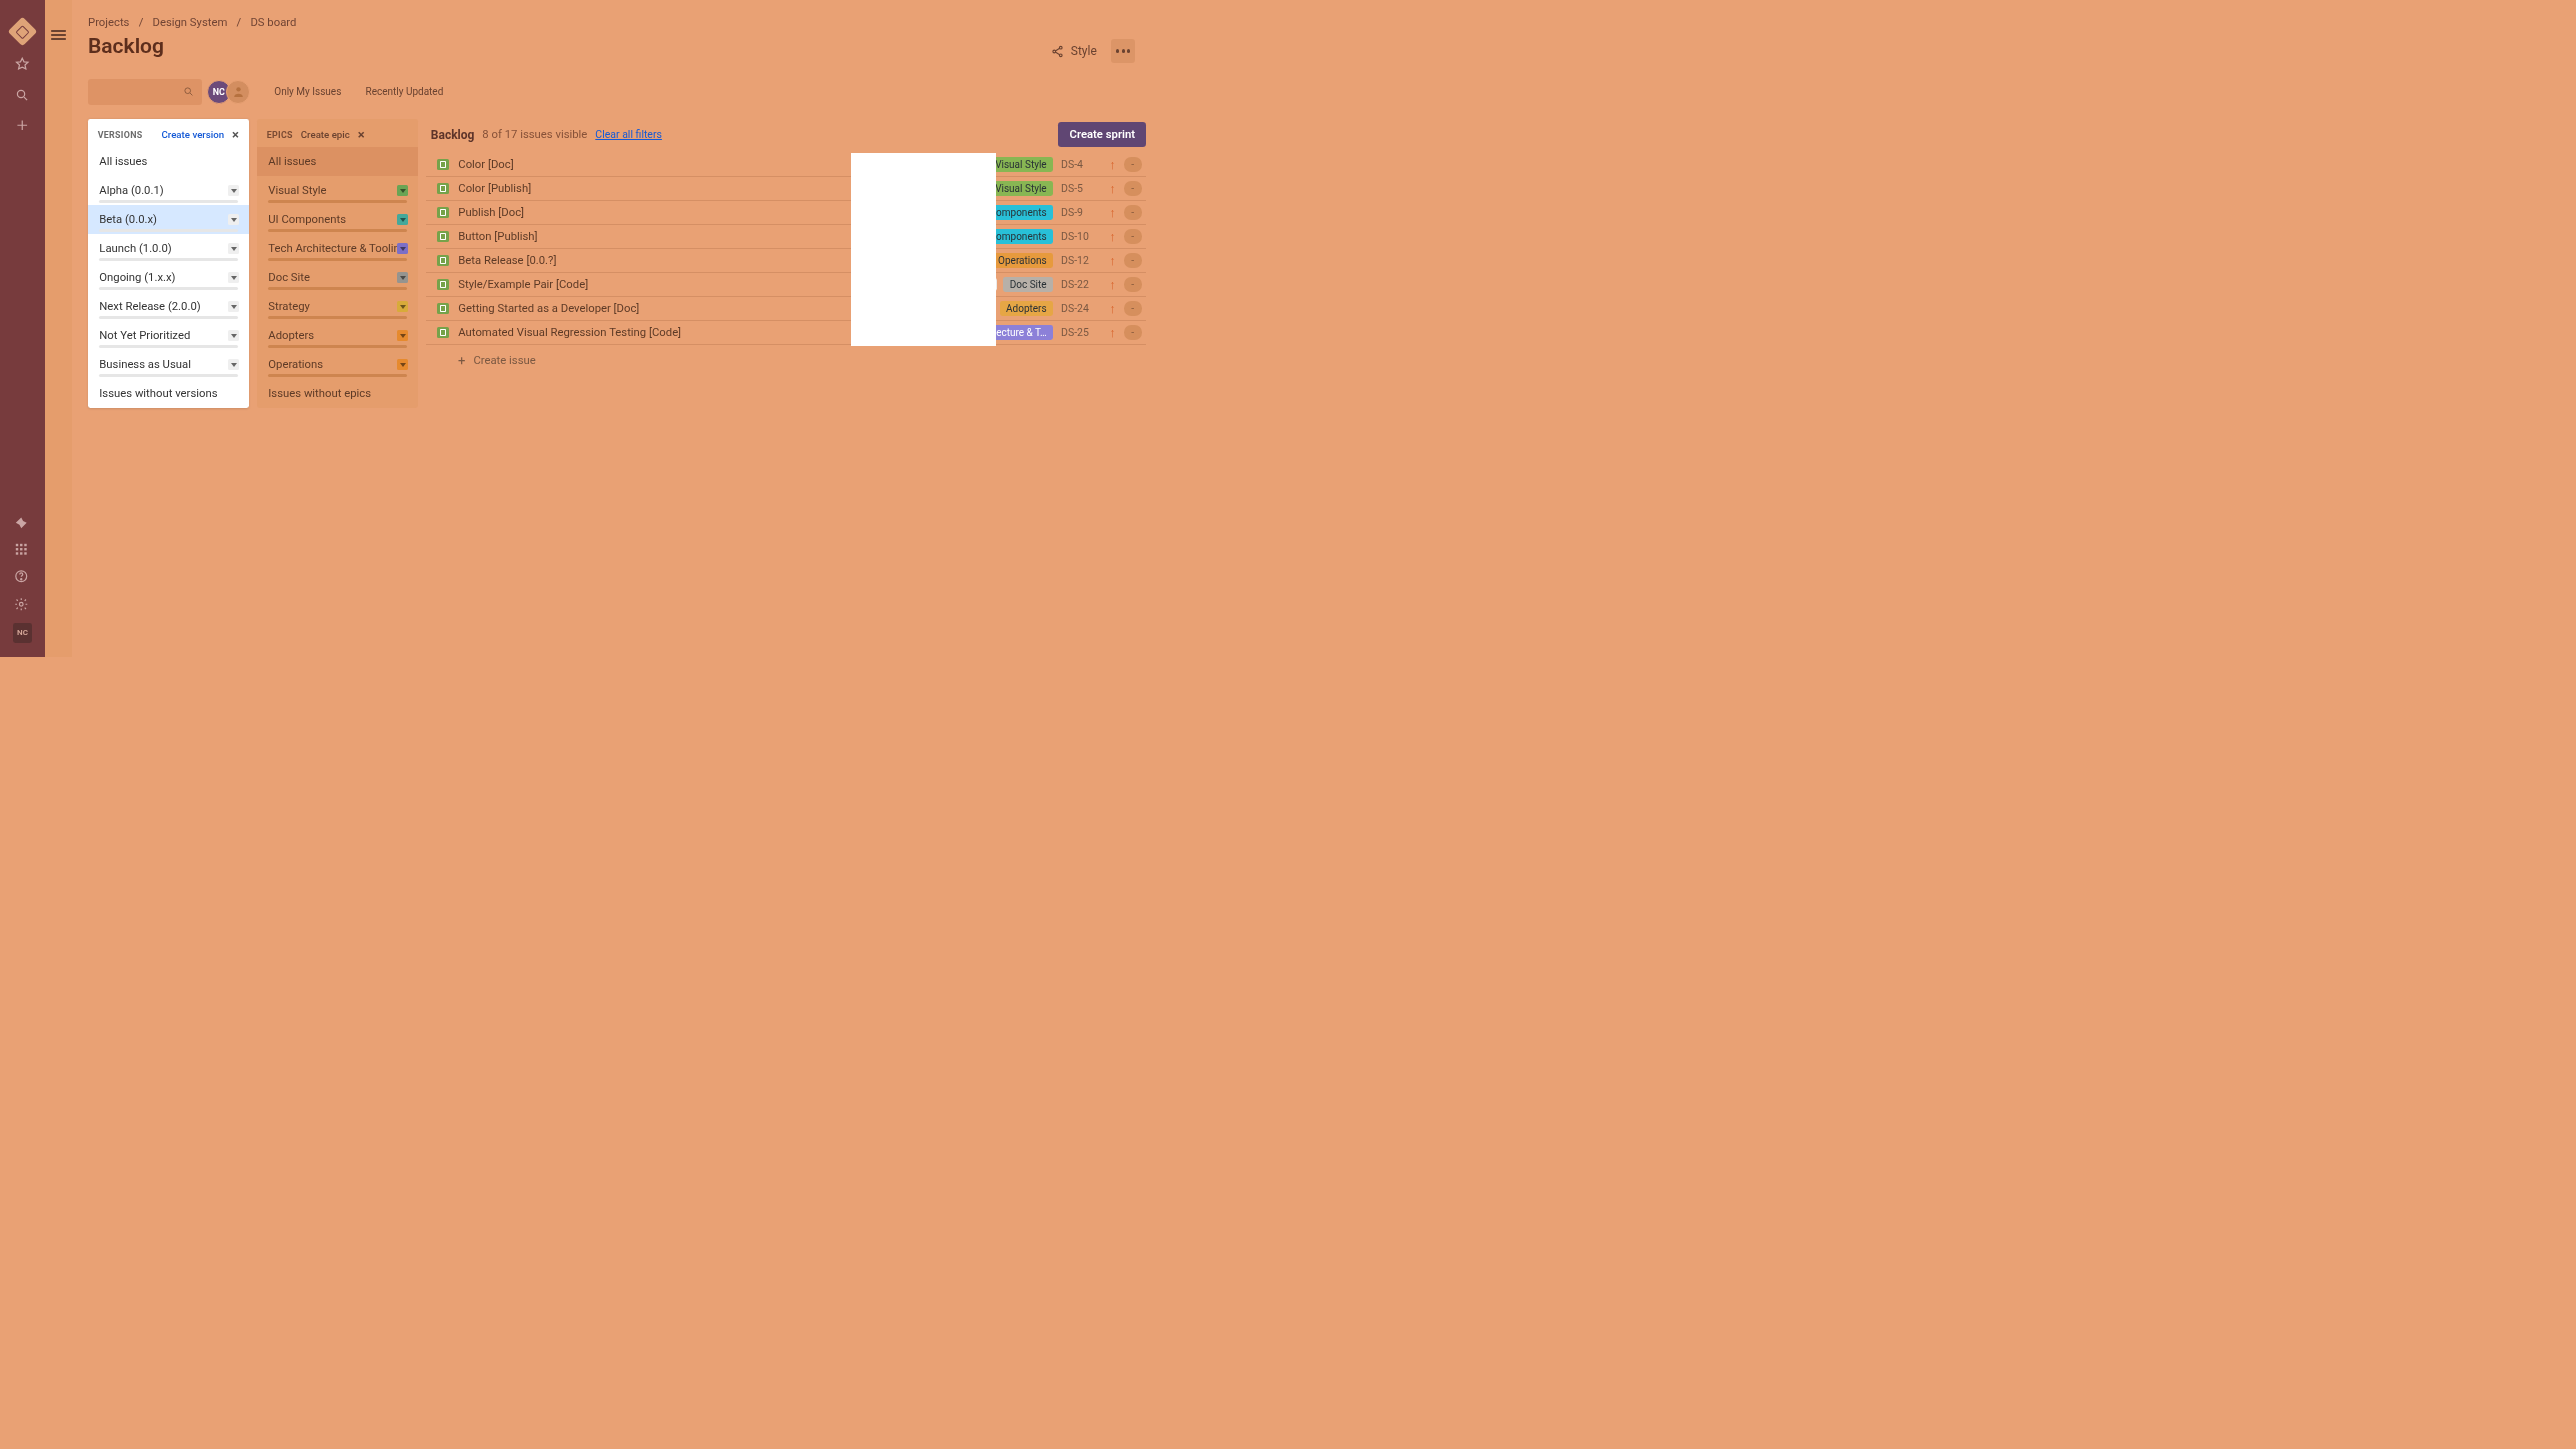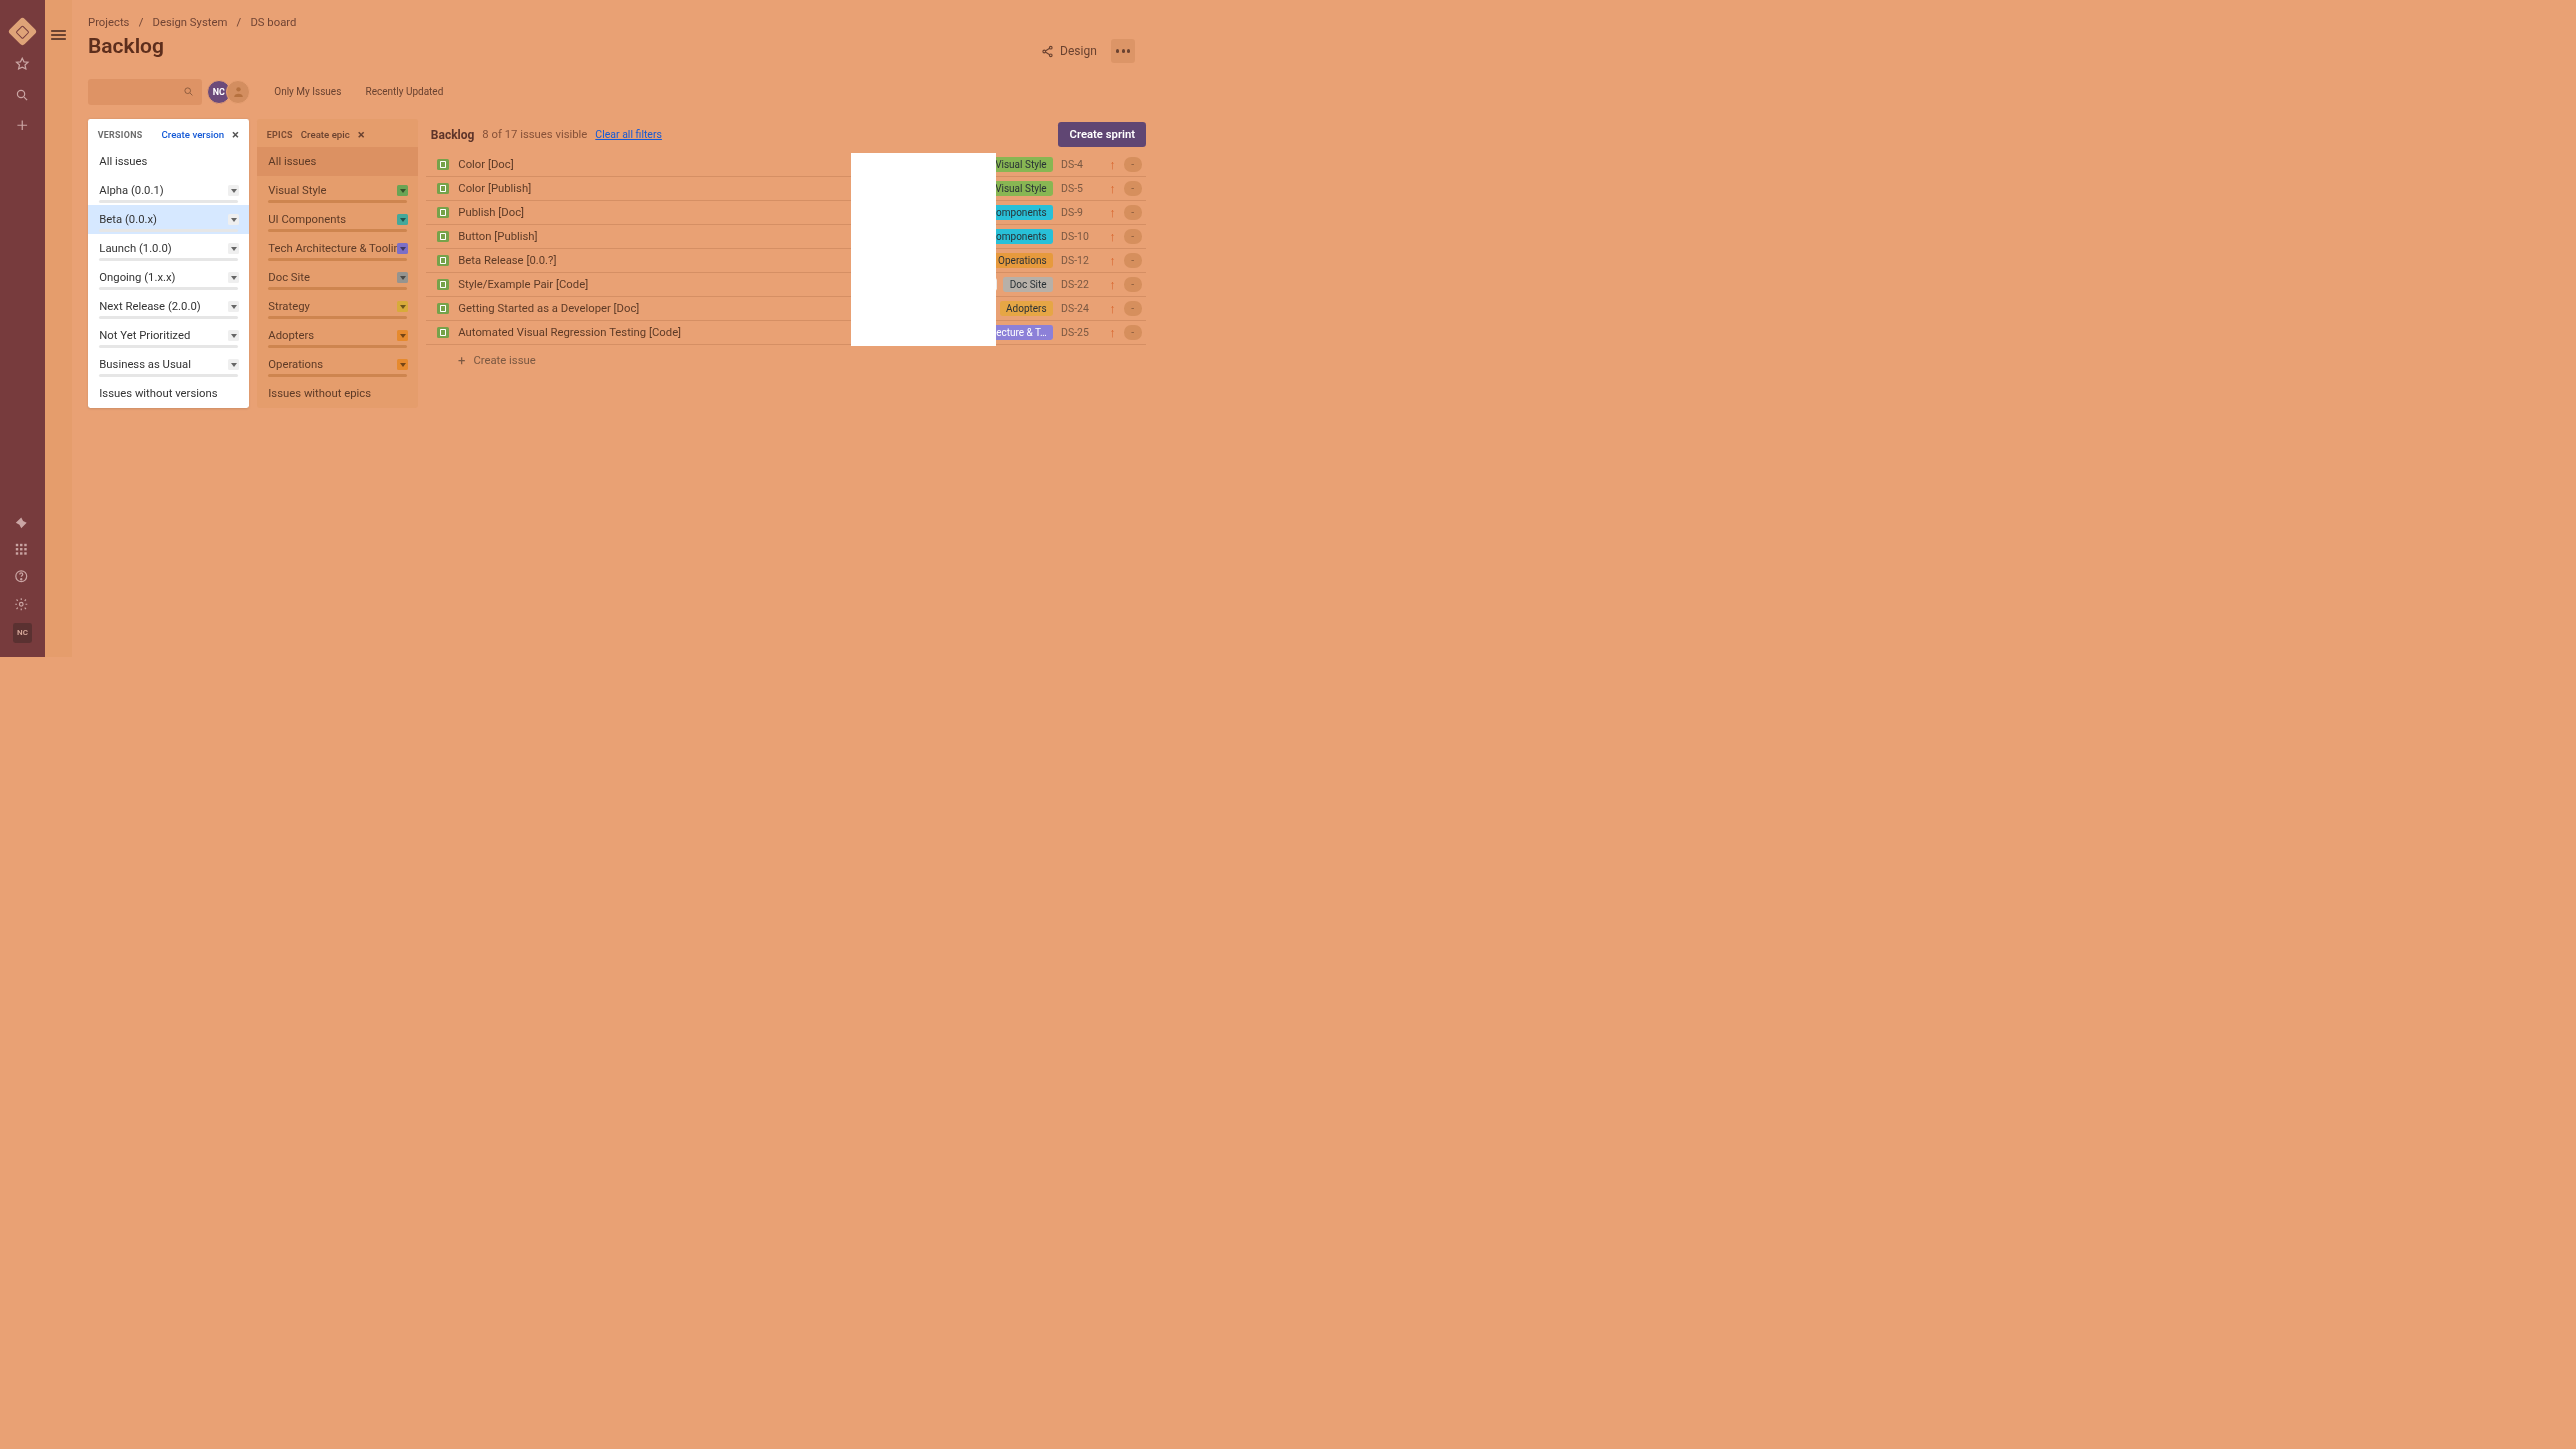--- a/index.html
+++ b/index.html
@@ -184,21 +184,21 @@
   <h1 class="page-title">Backlog</h1>
 
   <div class="topright">
     <div class="share">
       <svg width="13" height="13" viewBox="0 0 24 24" fill="none" stroke="#6a4230" stroke-width="2">
           <circle cx="6" cy="12" r="2.5"></circle>
           <circle cx="18" cy="5" r="2.5"></circle>
           <circle cx="18" cy="19" r="2.5"></circle>
           <path d="M8 11l8-5M8 13l8 5"></path>
         </svg>
-      <span>Design</span>
+      <span>Style</span>
     </div>
     <div class="kebab">
         <span></span>
         <span></span>
         <span></span>
       </div>
   </div>
 
   <div class="filterbar">
     <div class="searchbox">

